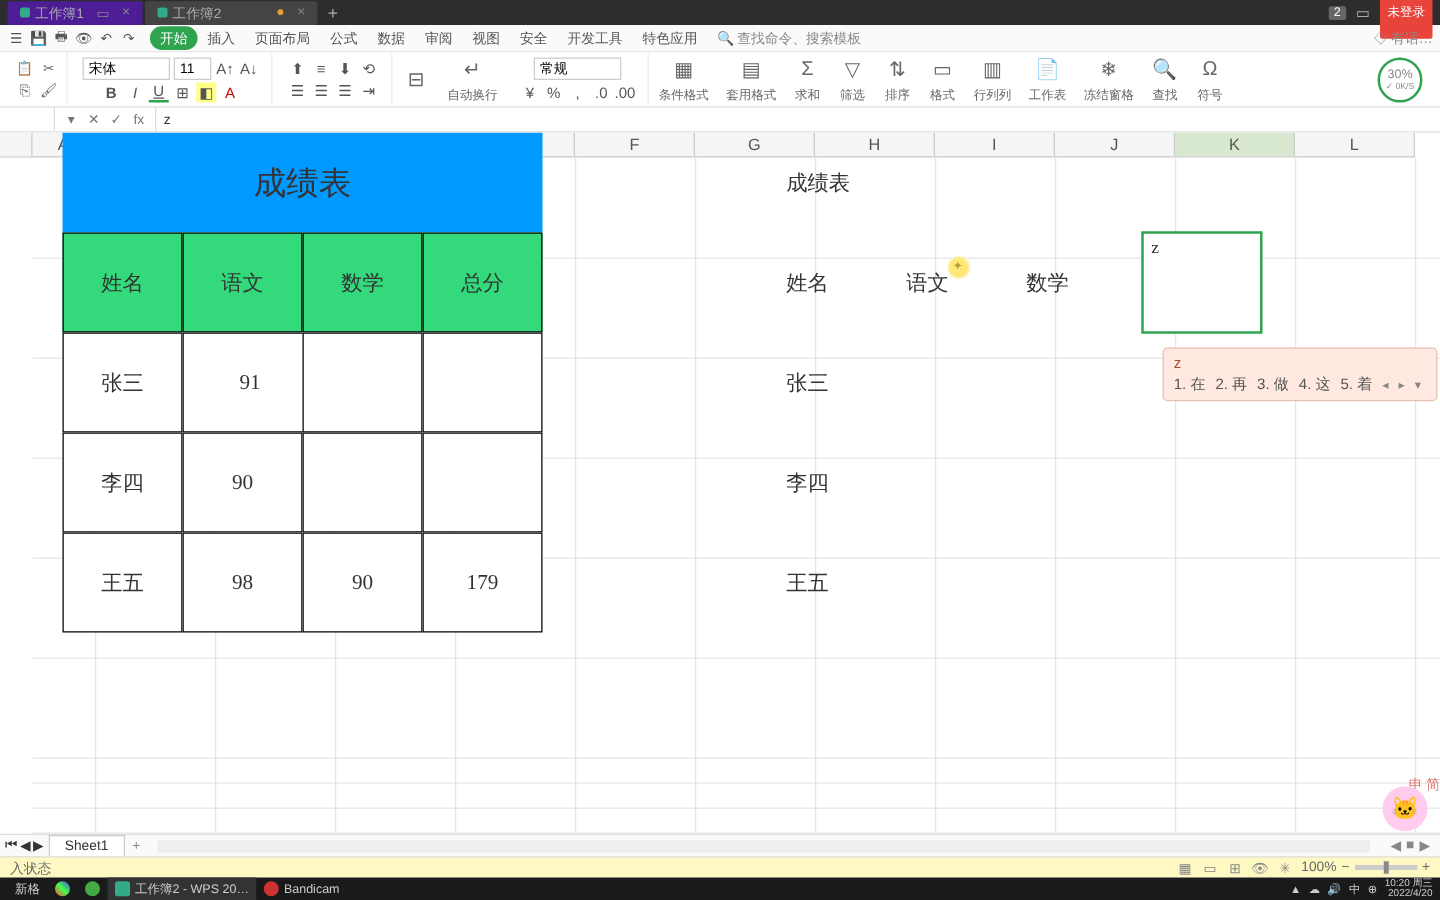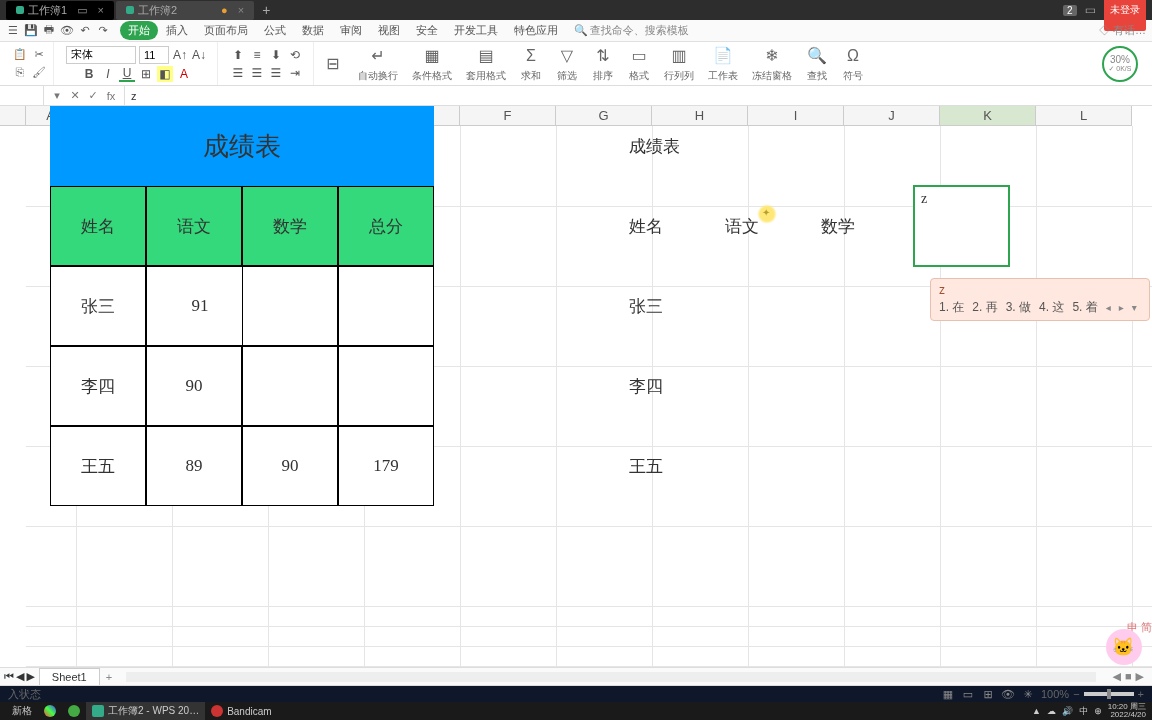--- a/index.html
+++ b/index.html
@@ -1,21 +1,21 @@
 <!DOCTYPE html>
 <html><head>
 <meta charset="utf-8">
 <style>
 * { margin: 0; padding: 0; box-sizing: border-box; }
 body { font-family: "Microsoft YaHei", Arial, sans-serif; font-size: 12px; color: #333; background: #fff; overflow: hidden; width: 1152px; height: 720px; position: relative; }
 
 
 .title-bar { height: 20px; background: #2d2d2d; display: flex; align-items: center; padding: 0 6px; color: #aaa; font-size: 11px; }
 .tab-group { display: flex; gap: 2px; }
-.app-tab { display: flex; align-items: center; gap: 4px; padding: 2px 10px; background: #000000; border-radius: 2px; }
+.app-tab { display: flex; align-items: center; gap: 4px; padding: 2px 10px; background: #4c1d95; border-radius: 2px; }
 .app-tab.active { background: #444; }
 .tab-dot { width: 8px; height: 8px; background: #3a8; border-radius: 2px; }
 .tab-close { margin-left: 6px; color: #888; }
 .add-tab { margin-left: 8px; color: #aaa; font-size: 14px; }
 .title-right { margin-left: auto; display: flex; gap: 8px; align-items: center; }
 .title-badge { background: #e8443c; color: #fff; padding: 14px 6px; border-radius: 2px; font-size: 10px; }
 .title-num { background: #666; color: #fff; padding: 0 4px; border-radius: 2px; font-size: 10px; }
 .title-ico { color: #aaa; font-size: 12px; }
 
 
@@ -83,21 +83,21 @@
 
 
 .sheet-tabs { position: absolute; bottom: 35px; left: 0; right: 0; height: 18px; border-top: 1px solid #ddd; display: flex; align-items: center; font-size: 11px; background: #fafafa; }
 .sheet-nav { display: flex; gap: 2px; padding: 0 4px; }
 .sheet-tab { padding: 2px 12px; border: 1px solid #ccc; border-bottom: none; background: #fff; }
 .sheet-add { padding: 0 6px; color: #888; }
 .sheet-scroll { margin-left: auto; display: flex; gap: 4px; padding: 0 8px; color: #888; }
 .hscroll-track { flex: 1; height: 10px; background: #eee; margin: 0 8px; position: relative; }
 
 
-.status-bar { position: absolute; bottom: 18px; left: 0; right: 0; height: 17px; background: #0f172a; border-top: 1px solid #ddd; display: flex; align-items: center; padding: 0 8px; font-size: 11px; color: #666; justify-content: space-between; }
+.status-bar { position: absolute; bottom: 18px; left: 0; right: 0; height: 17px; background: #fef9c3; border-top: 1px solid #ddd; display: flex; align-items: center; padding: 0 8px; font-size: 11px; color: #666; justify-content: space-between; }
 .status-right { margin-left: auto; display: flex; gap: 6px; align-items: center; }
 .status-ico { width: 14px; height: 14px; display: inline-flex; align-items: center; justify-content: center; color: #888; }
 .zoom { display: flex; gap: 4px; align-items: center; }
 
 
 .taskbar { position: absolute; bottom: 0; left: 0; right: 0; height: 18px; background: #1a1a1a; display: flex; align-items: center; padding: 0 6px; font-size: 10px; color: #ccc; }
 .tb-item { display: flex; align-items: center; gap: 4px; padding: 0 6px; height: 100%; }
 .tb-ico { width: 12px; height: 12px; border-radius: 50%; }
 .tb-right { margin-left: auto; display: flex; gap: 6px; align-items: center; font-size: 9px; }
 .tb-clock { display: flex; flex-direction: column; align-items: flex-end; line-height: 1; font-size: 8px; }
@@ -197,20 +197,32 @@
       <span class="fmt-btn">☰</span>
       <span class="fmt-btn">⇥</span>
     </div>
   </div>
   <div class="ribbon-big">
     <span class="big-ico">⊟</span>
   </div>
   <div class="ribbon-big">
     <span class="big-ico">↵</span>
     <span class="rb-label">自动换行</span>
+  </div>
+  <div class="ribbon-group wide">
+    <div class="ribbon-row">
+      <input class="style-sel" value="常规" style="">
+    </div>
+    <div class="ribbon-row">
+      <span class="fmt-btn">¥</span>
+      <span class="fmt-btn">%</span>
+      <span class="fmt-btn">,</span>
+      <span class="fmt-btn">.0</span>
+      <span class="fmt-btn">.00</span>
+    </div>
   </div>
   <div class="ribbon-big">
       <span class="big-ico">▦</span>
       <span class="rb-label">条件格式</span>
     </div>
   <div class="ribbon-big">
       <span class="big-ico">▤</span>
       <span class="rb-label">套用格式</span>
     </div>
   <div class="ribbon-big">
@@ -319,21 +331,21 @@
   <div class="cell data-cell" style="left:146px;top:160px;width:108px;height:80px">91</div>
   <div class="cell data-cell" style="left:242px;top:160px;width:96px;height:80px"></div>
   <div class="cell data-cell" style="left:338px;top:160px;width:96px;height:80px"></div>
 
   <div class="cell data-cell" style="left:50px;top:240px;width:96px;height:80px">李四</div>
   <div class="cell data-cell" style="left:146px;top:240px;width:96px;height:80px">90</div>
   <div class="cell data-cell" style="left:242px;top:240px;width:96px;height:80px"></div>
   <div class="cell data-cell" style="left:338px;top:240px;width:96px;height:80px"></div>
 
   <div class="cell data-cell" style="left:50px;top:320px;width:96px;height:80px">王五</div>
-  <div class="cell data-cell" style="left:146px;top:320px;width:96px;height:80px">89</div>
+  <div class="cell data-cell" style="left:146px;top:320px;width:96px;height:80px">98</div>
   <div class="cell data-cell" style="left:242px;top:320px;width:96px;height:80px">90</div>
   <div class="cell data-cell" style="left:338px;top:320px;width:96px;height:80px">179</div>
 
   <div class="cell plain-cell" style="left:626px;top:0;width:96px;height:80px">成绩表</div>
   <div class="cell plain-cell" style="left:626px;top:80px;width:96px;height:80px">姓名</div>
   <div class="cell plain-cell" style="left:722px;top:80px;width:96px;height:80px">语文</div>
   <div class="cell plain-cell" style="left:818px;top:80px;width:96px;height:80px">数学</div>
   <div class="cell plain-cell" style="left:626px;top:160px;width:96px;height:80px">张三</div>
   <div class="cell plain-cell" style="left:626px;top:240px;width:96px;height:80px">李四</div>
   <div class="cell plain-cell" style="left:626px;top:320px;width:96px;height:80px">王五</div>

